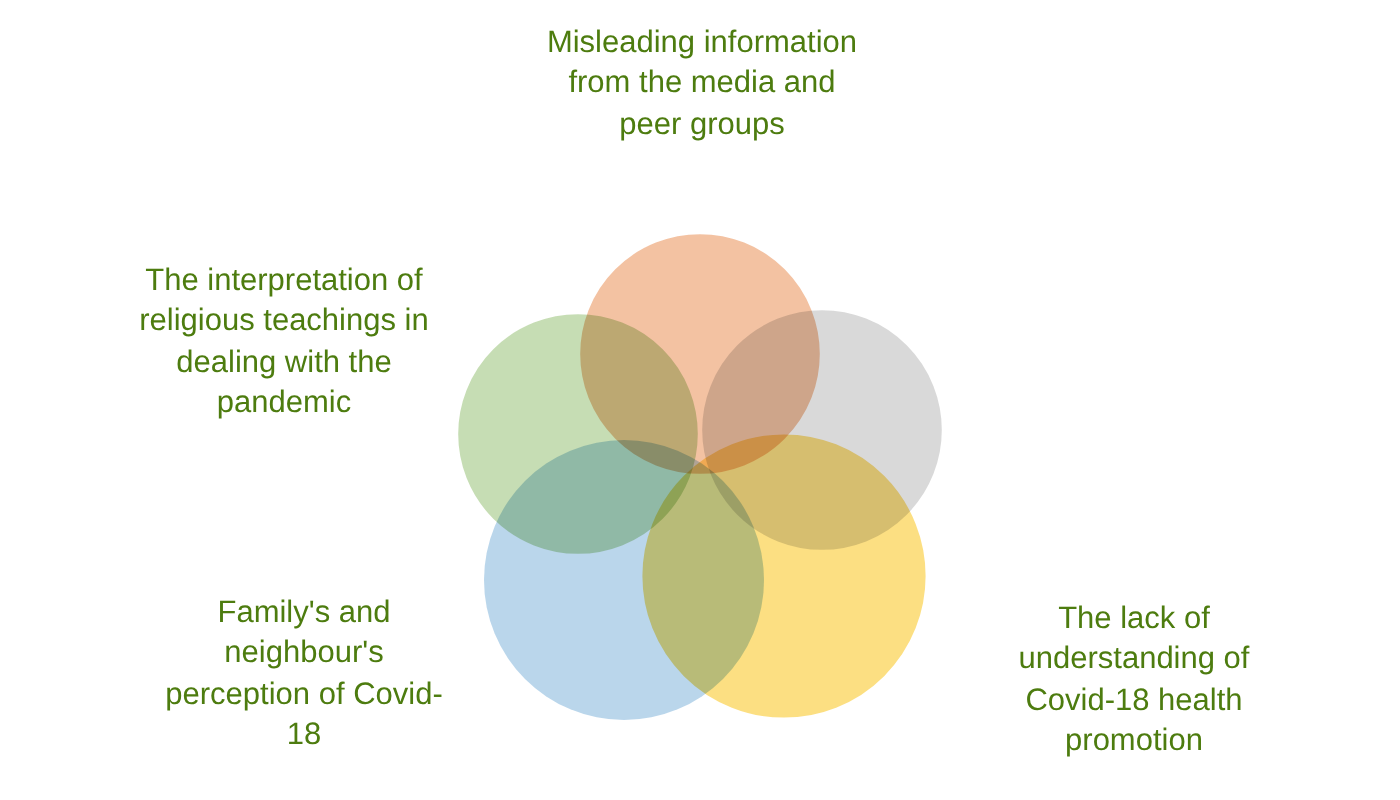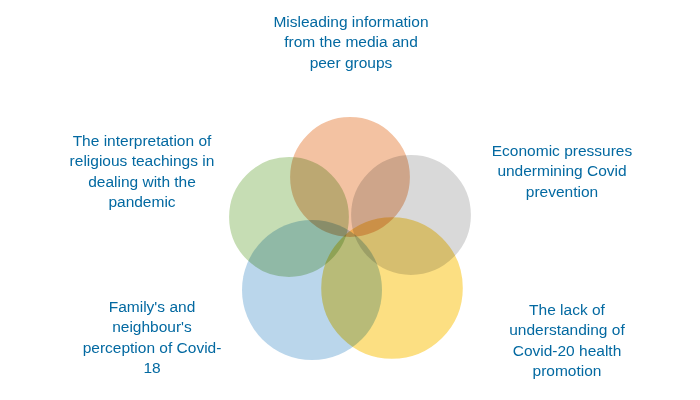--- a/index.html
+++ b/index.html
@@ -27,21 +27,21 @@
     left: 0;
     top: 0;
     width: 700px;
     height: 400px;
   }
   .label {
     position: absolute;
     text-align: center;
     font-size: 15.5px;
     line-height: 1.32;
-    color: #0369a1;
+    color: #4d7c0f;
     white-space: pre-line;
     font-family: "Liberation Sans", sans-serif;
   }
   .label-top {
     left: 248px;
     top: 12px;
     width: 206px;
   }
   .label-left {
     left: 42px;
@@ -81,27 +81,24 @@
 
   <div class="label label-top">Misleading information
 from the media and
 peer groups</div>
 
   <div class="label label-left">The interpretation of
 religious teachings in
 dealing with the
 pandemic</div>
 
-  <div class="label label-right">Economic pressures
-undermining Covid
-prevention</div>
 
   <div class="label label-bottom-left">Family's and
 neighbour's
 perception of Covid-
 18</div>
 
   <div class="label label-bottom-right">The lack of
 understanding of
-Covid-20 health
+Covid-18 health
 promotion</div>
 
 </div>
 
 </body></html>

